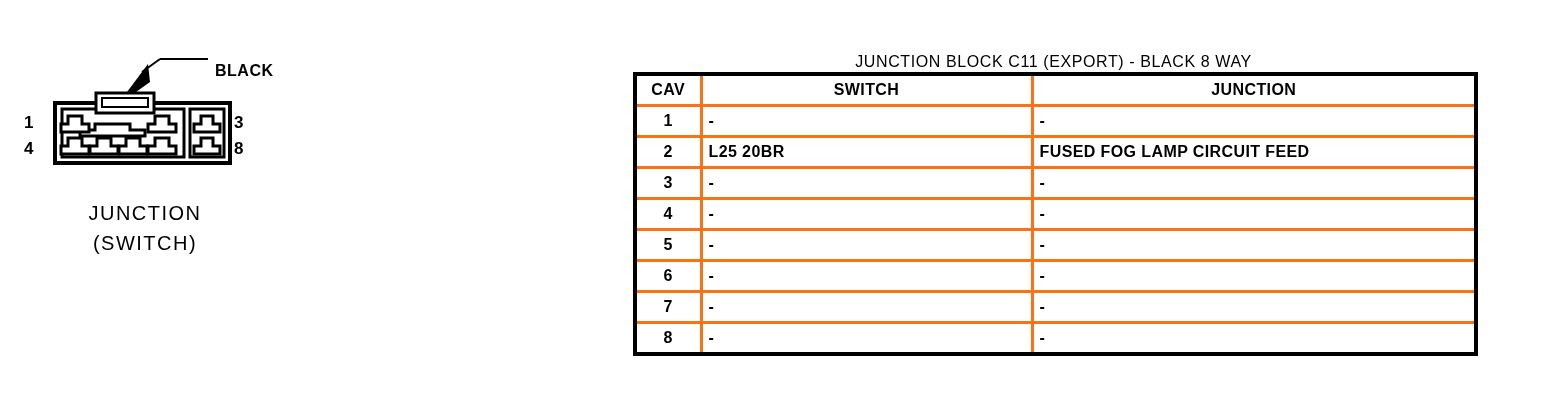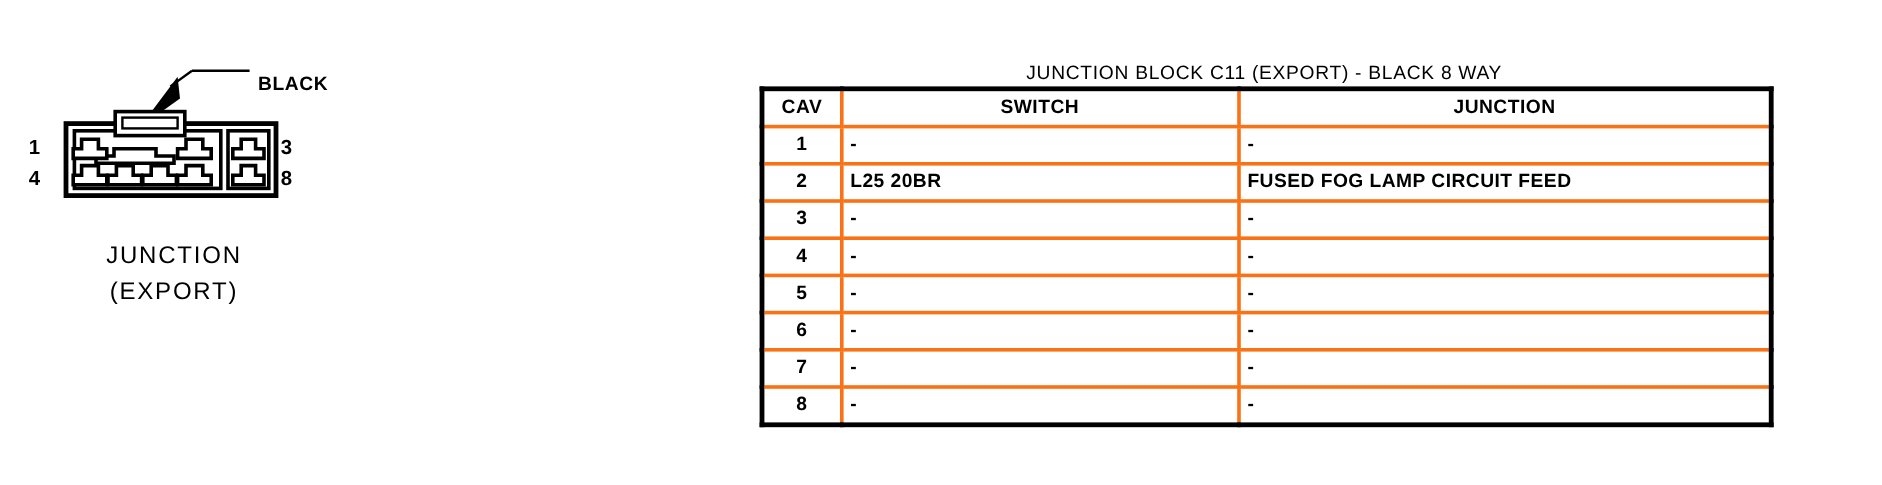--- a/index.html
+++ b/index.html
@@ -151,21 +151,21 @@
     <path d="M 201,58 L 201,50 L 213,50 L 213,58 L 220,58 L 220,66 L 194,66 L 194,58 Z" fill="#fff" stroke="#000" stroke-width="3"></path>
   </svg>
 
   <span class="pin-label" id="pin-label-1">1</span>
   <span class="pin-label" id="pin-label-4">4</span>
   <span class="pin-label" id="pin-label-3">3</span>
   <span class="pin-label" id="pin-label-8">8</span>
 
   <div id="connector-caption">
     <div>JUNCTION</div>
-    <div>(EXPORT)</div>
+    <div>(SWITCH)</div>
   </div>
 </div>
 
 <div id="table-block">
   <div id="table-title">JUNCTION BLOCK C11 (EXPORT) - BLACK 8 WAY</div>
 
   <table id="cavity-table">
     <colgroup>
       <col class="col-cav">
       <col class="col-circuit">

